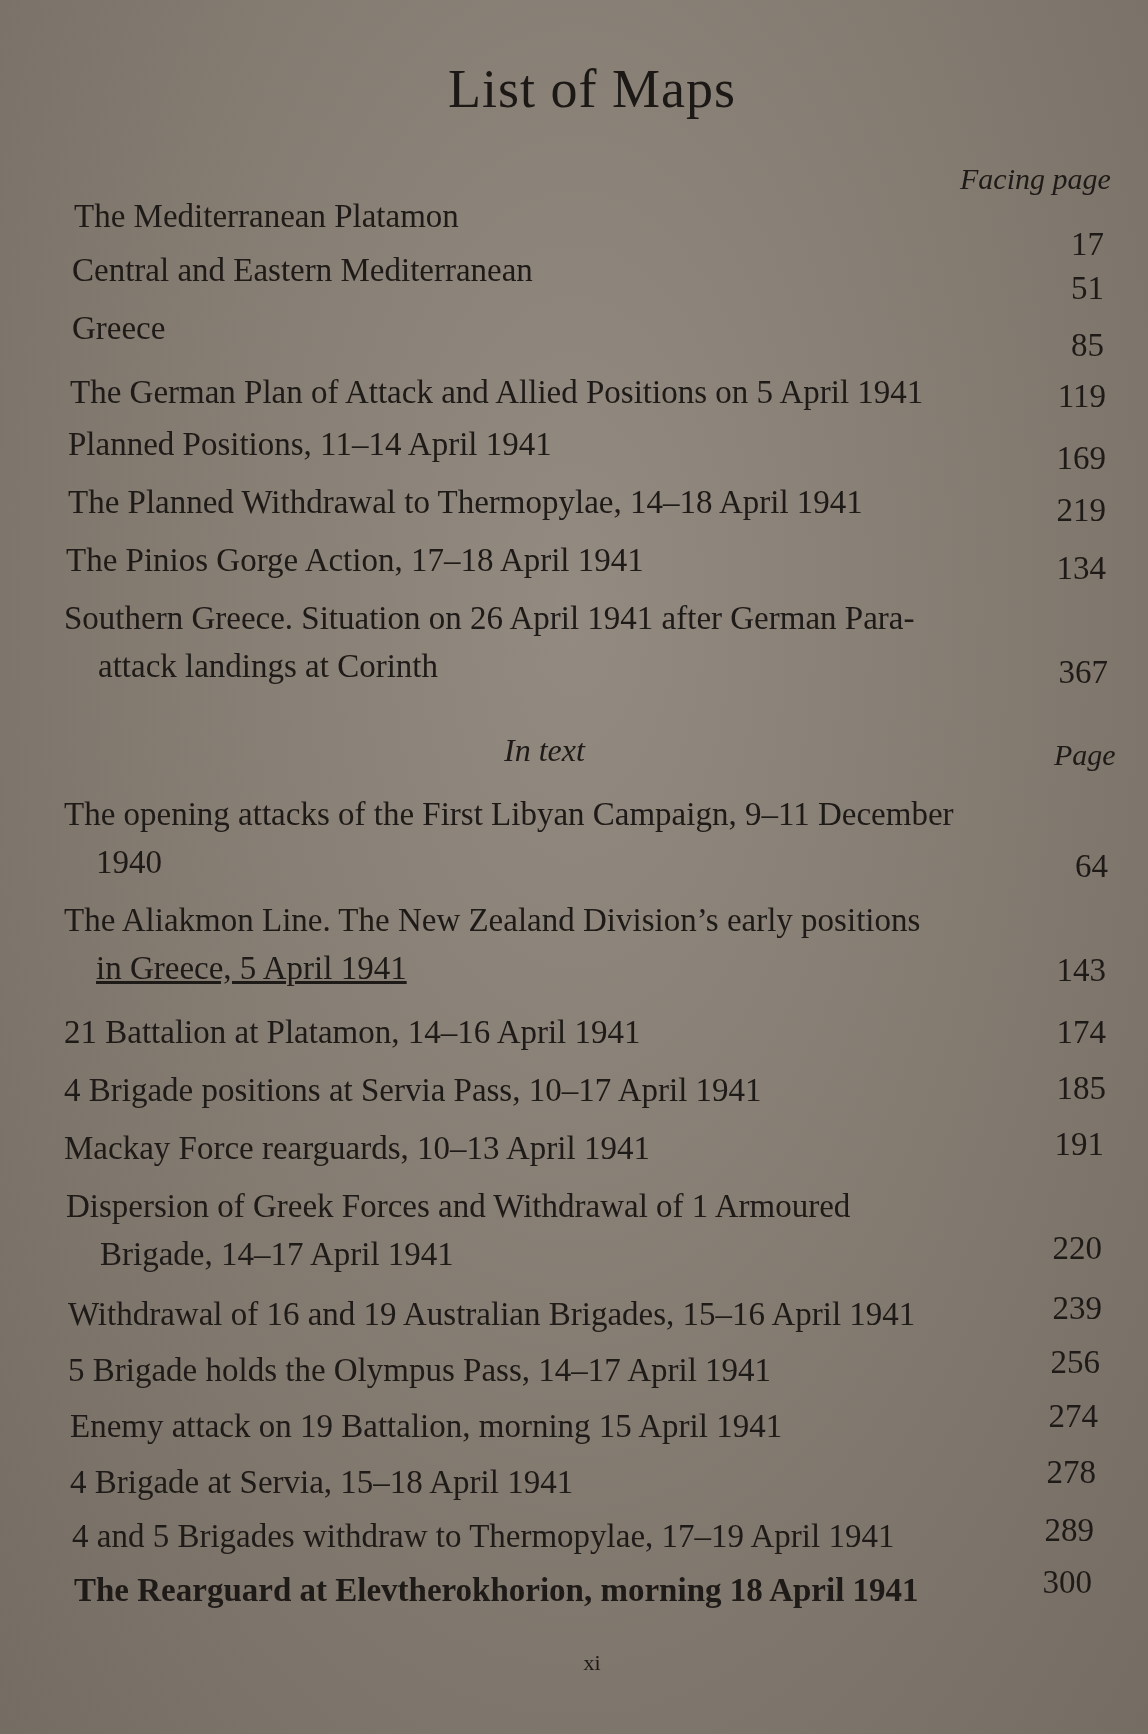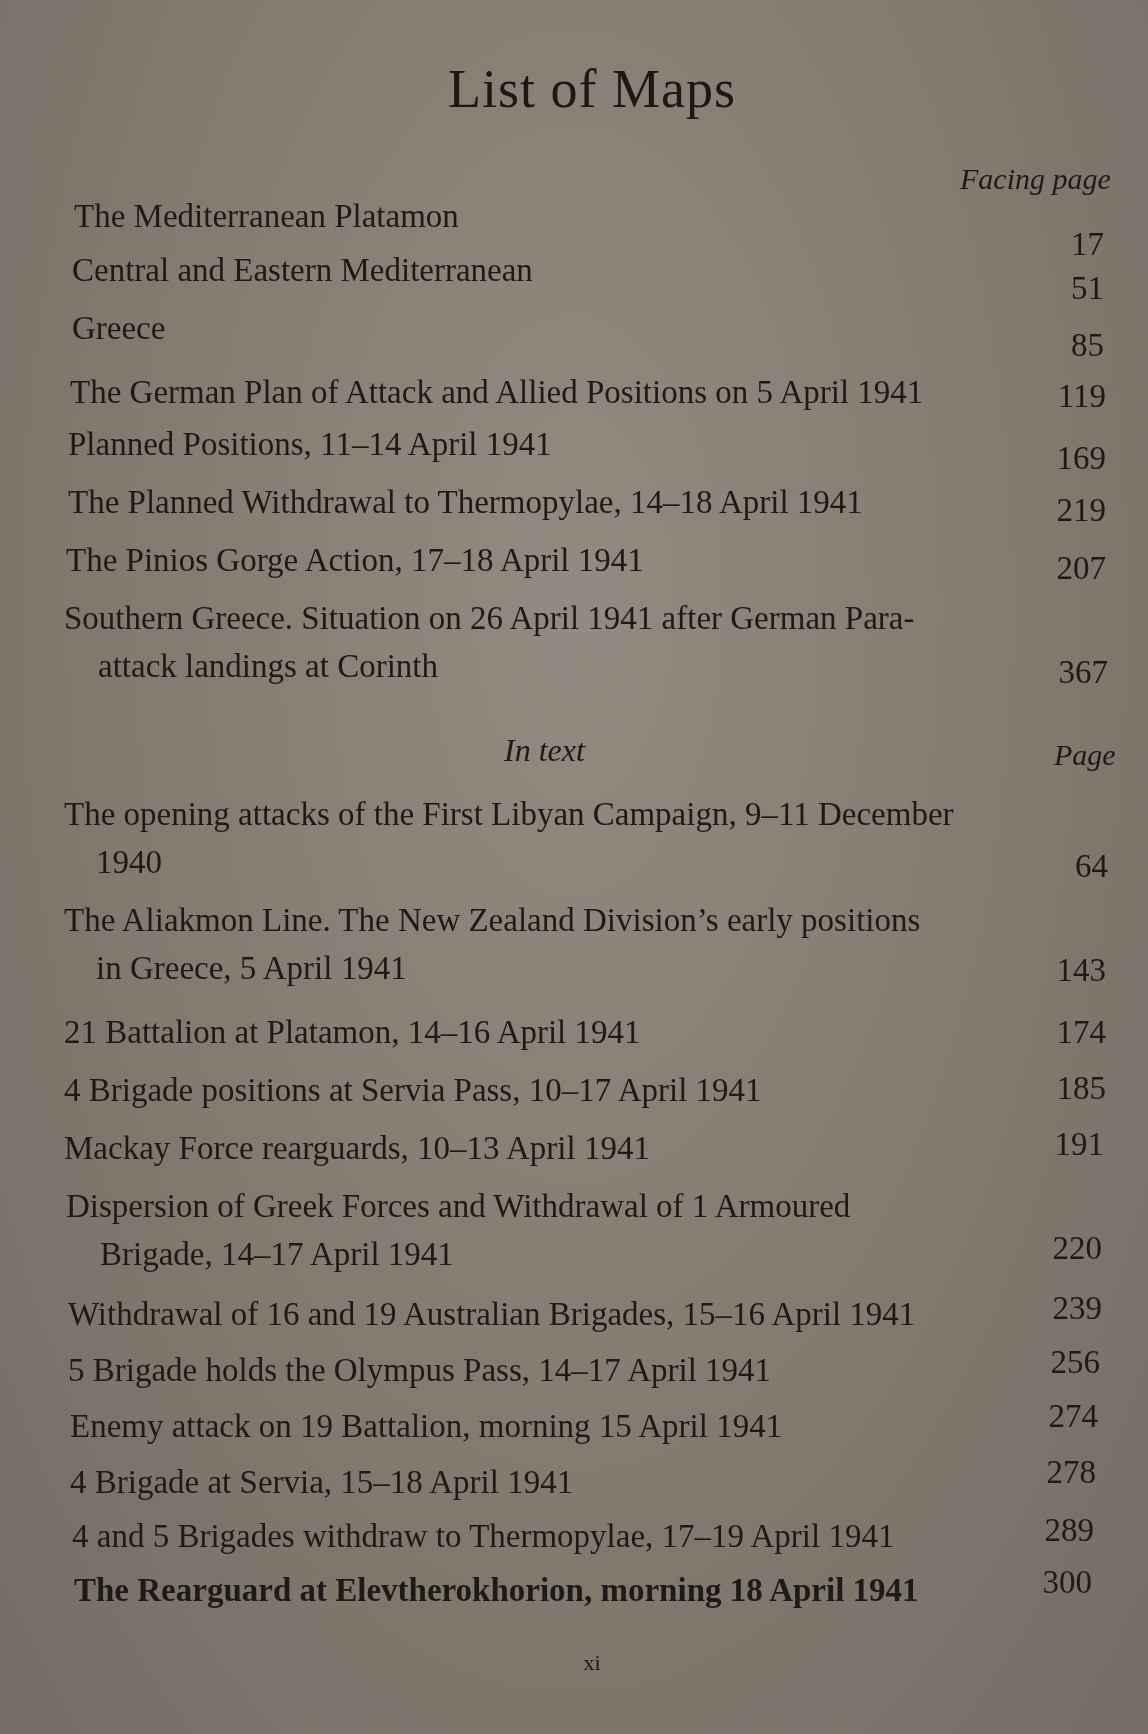--- a/index.html
+++ b/index.html
@@ -103,41 +103,41 @@
     <span class="num" style="right:60px; top:14px;">169</span>
   </div>
 
   <div class="entry" style="top:478px;">
     <span class="line" style="left:50px; top:0;">The Planned Withdrawal to Thermopylae, 14–18 April 1941</span>
     <span class="num" style="right:60px; top:8px;">219</span>
   </div>
 
   <div class="entry" style="top:536px;">
     <span class="line" style="left:48px; top:0;">The Pinios Gorge Action, 17–18 April 1941</span>
-    <span class="num" style="right:60px; top:8px;">207</span>
+    <span class="num" style="right:60px; top:8px;">134</span>
   </div>
 
   <div class="entry" style="top:594px;">
     <span class="line" style="left:46px; top:0;">Southern Greece. Situation on 26 April 1941 after German Para-</span>
     <span class="line" style="left:80px; top:48px;">attack landings at Corinth</span>
     <span class="num" style="right:58px; top:54px;">367</span>
   </div>
 
   <div class="section-head" style="left:486px; top:732px;">In text</div>
   <div class="colhead" style="left:1036px; top:738px;">Page</div>
 
   <div class="entry" style="top:790px;">
     <span class="line" style="left:46px; top:0;">The opening attacks of the First Libyan Campaign, 9–11 December</span>
     <span class="line" style="left:78px; top:48px;">1940</span>
     <span class="num" style="right:58px; top:52px;">64</span>
   </div>
 
   <div class="entry" style="top:896px;">
     <span class="line" style="left:46px; top:0;">The Aliakmon Line. The New Zealand Division’s early positions</span>
-    <span class="line" style="left:78px; top:48px;">in Greece, 5 April 1941</span>
+    <span class="line" style="left:78px; top:48px;text-decoration:underline;">in Greece, 5 April 1941</span>
     <span class="num" style="right:60px; top:50px;">143</span>
   </div>
 
   <div class="entry" style="top:1008px;">
     <span class="line" style="left:46px; top:0;">21 Battalion at Platamon, 14–16 April 1941</span>
     <span class="num" style="right:60px; top:0;">174</span>
   </div>
 
   <div class="entry" style="top:1066px;">
     <span class="line" style="left:46px; top:0;">4 Brigade positions at Servia Pass, 10–17 April 1941</span>

